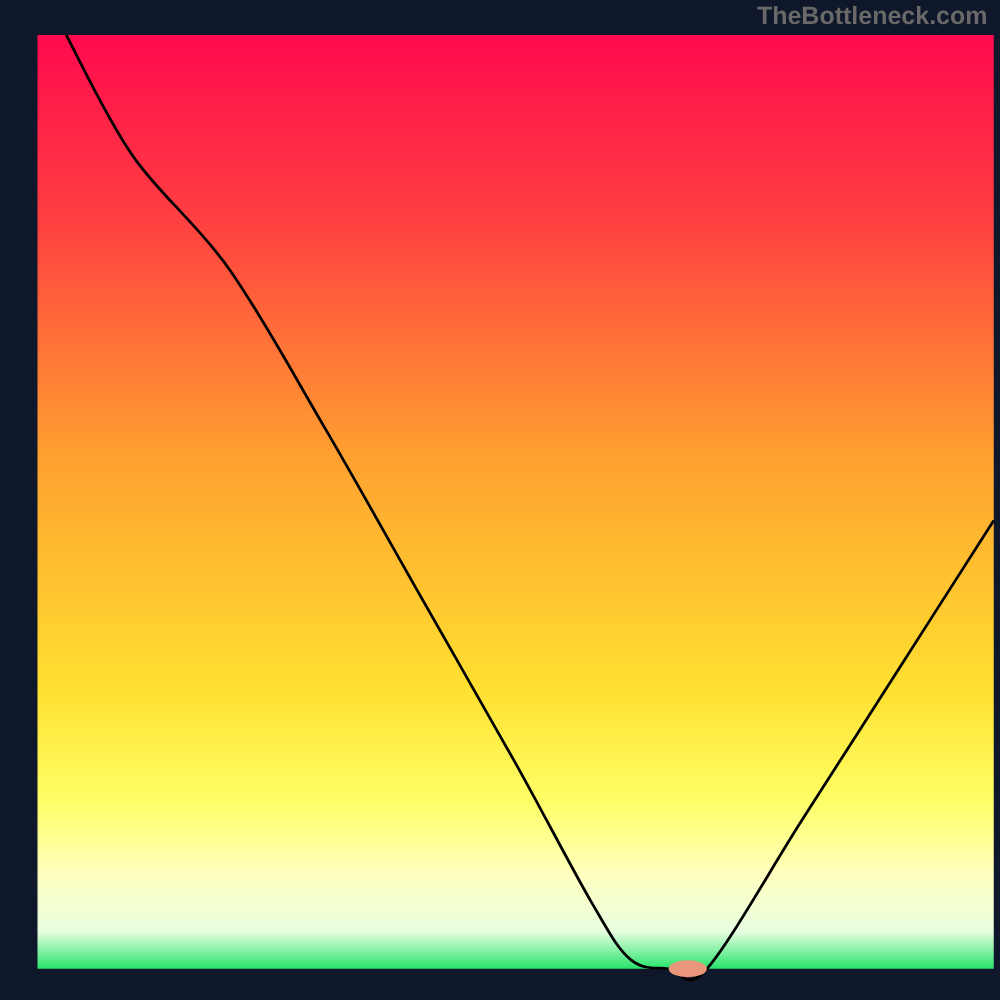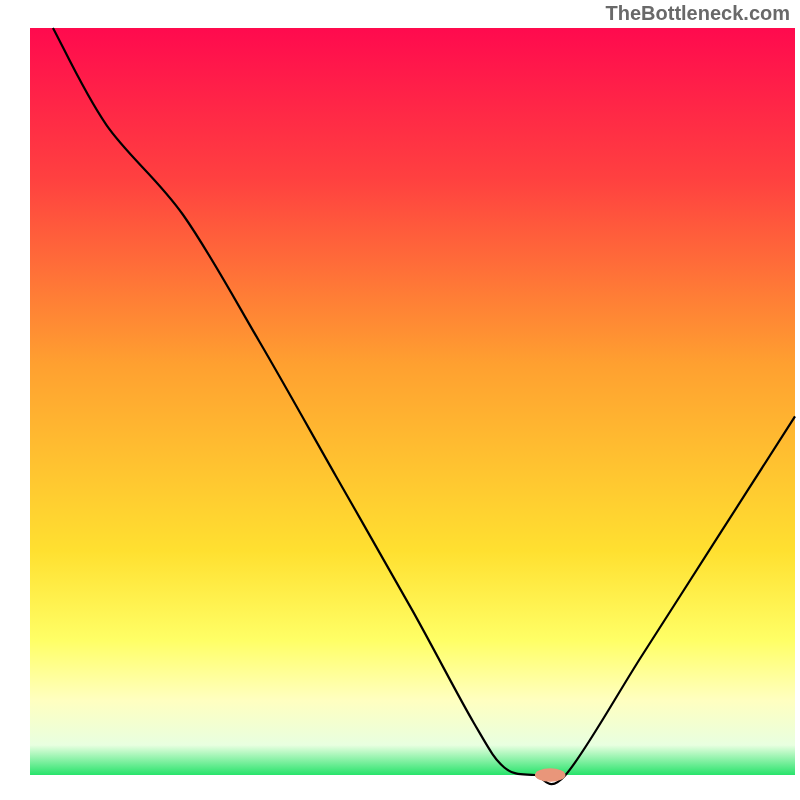--- a/index.html
+++ b/index.html
@@ -7,21 +7,21 @@
     padding: 0;
     width: 800px;
     height: 800px;
     background: #000;
     overflow: hidden;
   }
   .frame {
     position: relative;
     width: 800px;
     height: 800px;
-    background: #ffffff;
+    background: #0f172a;
   }
   .attribution {
     position: absolute;
     top: 2px;
     right: 10px;
     font-family: Arial, Helvetica, sans-serif;
     font-size: 20px;
     font-weight: bold;
     color: #696969;
     z-index: 4;

